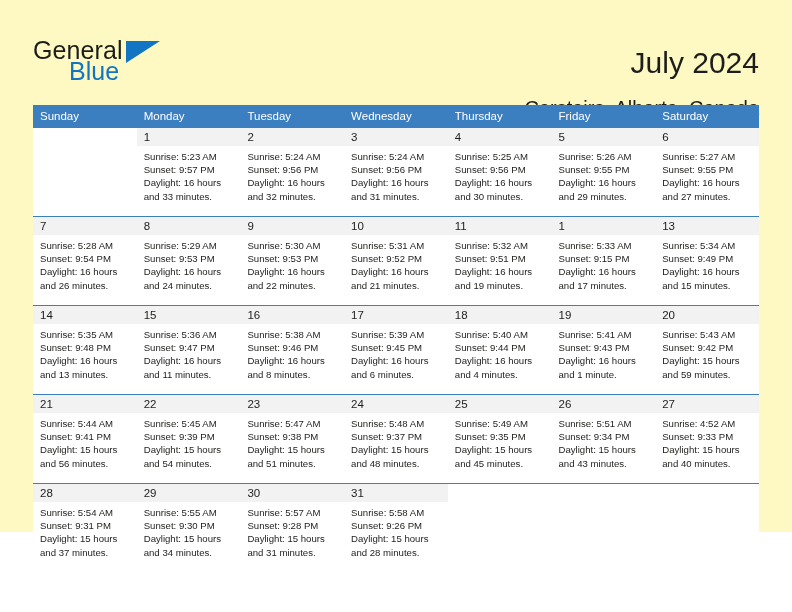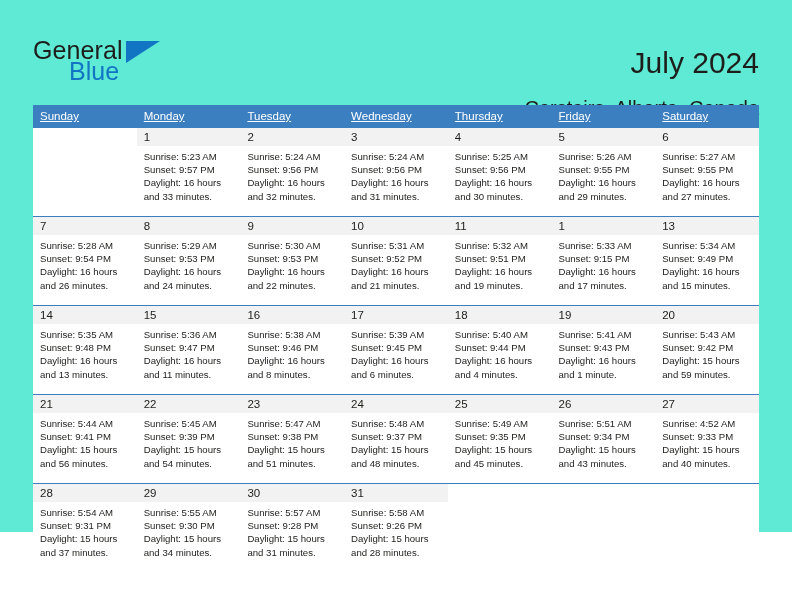--- a/index.html
+++ b/index.html
@@ -9,21 +9,21 @@
     width: 792px;
     height: 612px;
     background: #ffffff;
     font-family: "Liberation Sans", sans-serif;
     -webkit-font-smoothing: antialiased;
   }
   .page {
     position: relative;
     width: 792px;
     height: 532px;
-    background: #5eead4;
+    background: #fef9c3;
   }
 
   
   .header {
     position: absolute;
     left: 33px;
     top: 30px;
     right: 33px;
     height: 68px;
   }
@@ -94,21 +94,20 @@
   }
   .dow-row th {
     background: #3c7fc1;
     color: #ffffff;
     font-size: 11.5px;
     font-weight: normal;
     text-align: left;
     padding: 5px 0 5px 7px;
     height: 21px;
     border: none;
-    text-decoration: underline;
   }
   .week-row td {
     vertical-align: top;
     border-top: 1.5px solid #3c7fc1;
     padding: 0;
     height: 89px;
     background: #ffffff;
   }
   .daynum {
     background: #f2f2f2;

